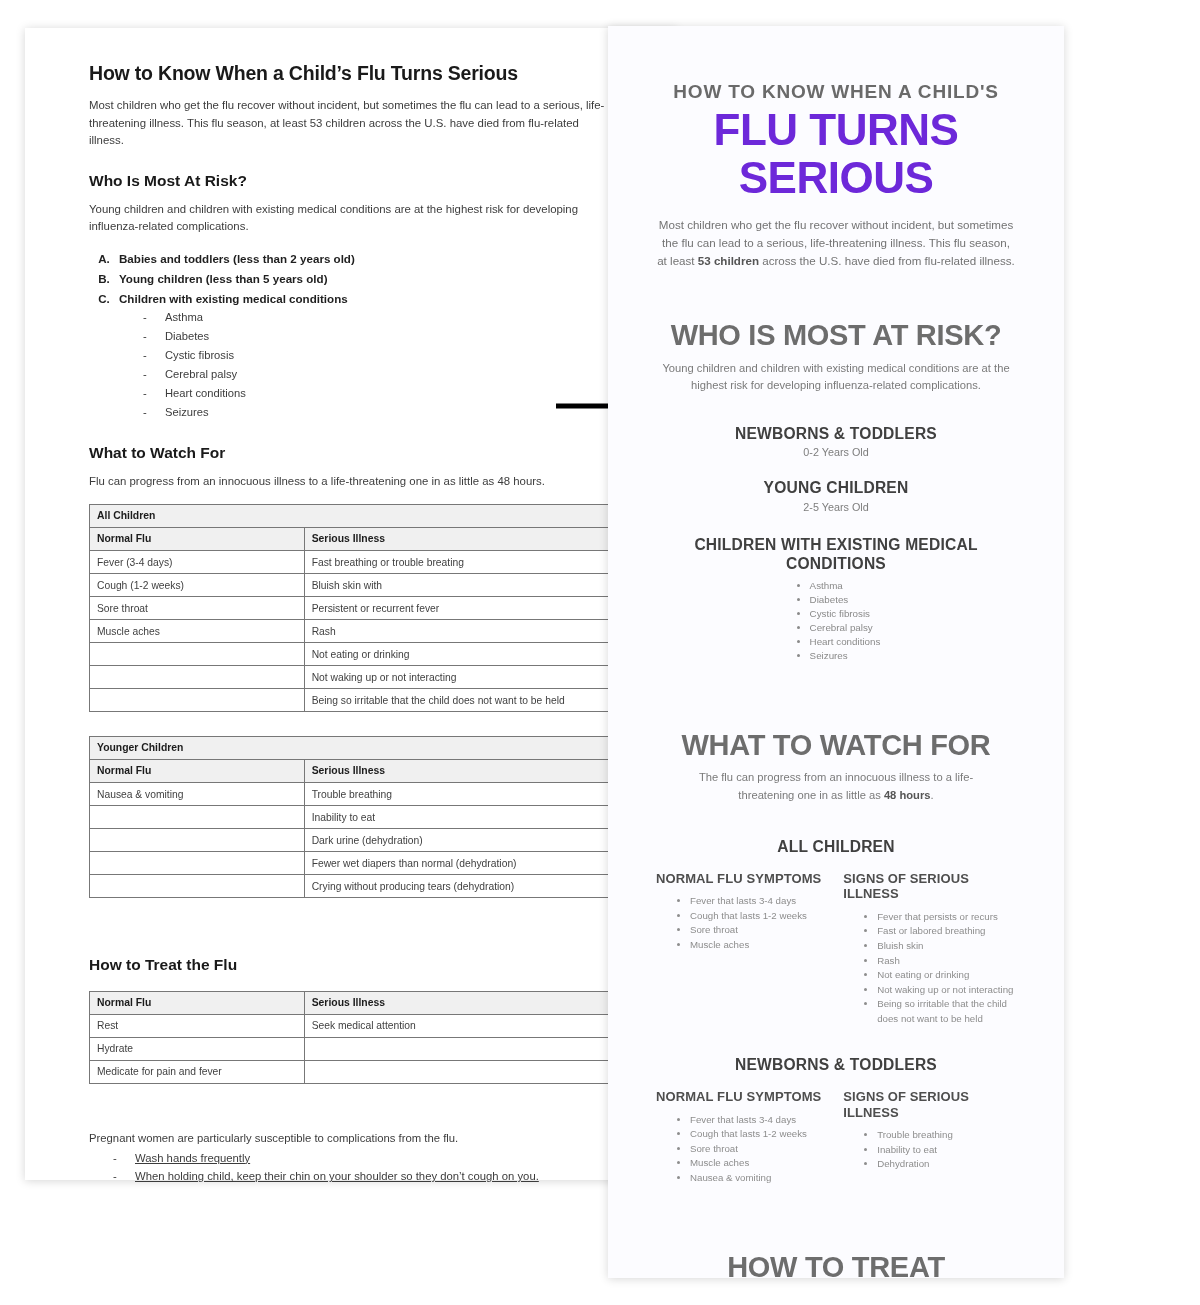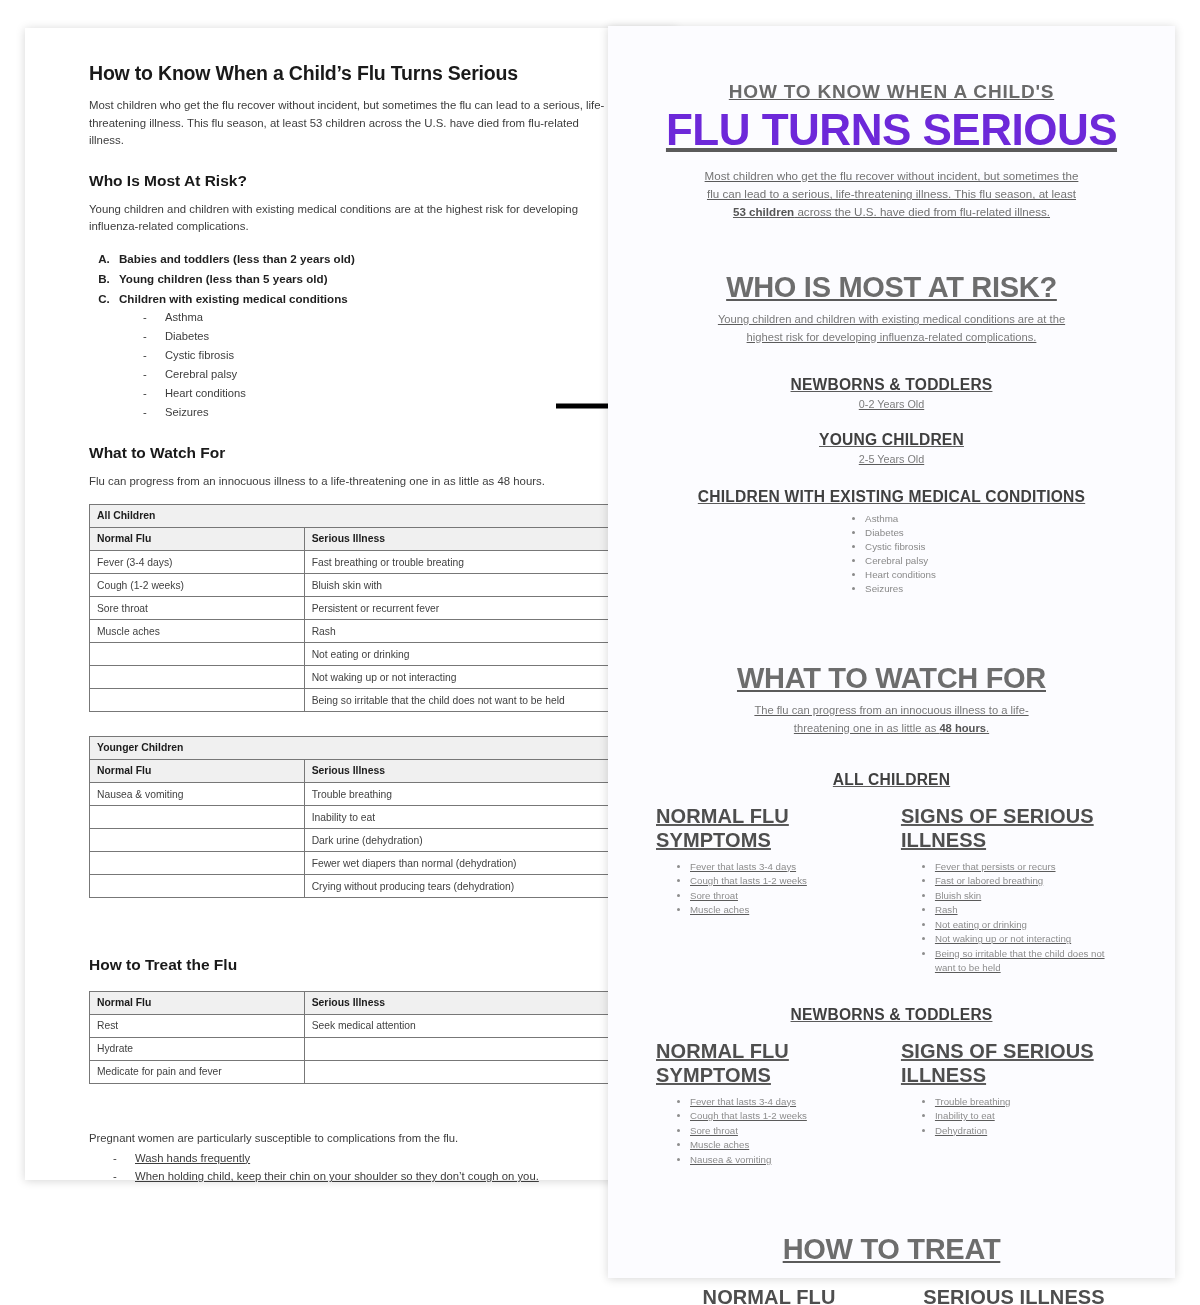--- a/index.html
+++ b/index.html
@@ -144,29 +144,28 @@
     top: 390px;
     width: 90px;
     height: 32px;
   }
 
   
   #info-panel {
     position: absolute;
     left: 608px;
     top: 26px;
-    width: 567px;
+    width: 456px;
     height: 1252px;
     background: #fcfcff;
     box-shadow: 0 1px 9px rgba(0,0,0,0.16);
     box-sizing: border-box;
     padding: 0;
     text-align: center;
     color: #5b5b5b;
-    text-decoration: underline;
   }
   .ig-wrap { padding: 0 48px; }
 
   .ig-kicker {
     font-size: 19px;
     font-weight: bold;
     color: #6a6a6a;
     letter-spacing: 0.8px;
     margin: 55px 0 0 0;
     line-height: 1.2;
@@ -233,21 +232,21 @@
   }
 
   .ig-cols {
     display: flex;
     justify-content: space-between;
     text-align: left;
     margin-top: 14px;
   }
   .ig-col { width: 48%; }
   .ig-col-head {
-    font-size: 20px;
+    font-size: 13px;
     font-weight: bold;
     color: #4e4e4e;
     letter-spacing: 0.1px;
     text-align: center;
     line-height: 1.2;
   }
   .ig-col.left-col .ig-col-head { text-align: left; }
   .ig-col.right-col .ig-col-head { text-align: left; }
   .ig-bullets {
     list-style: disc;

